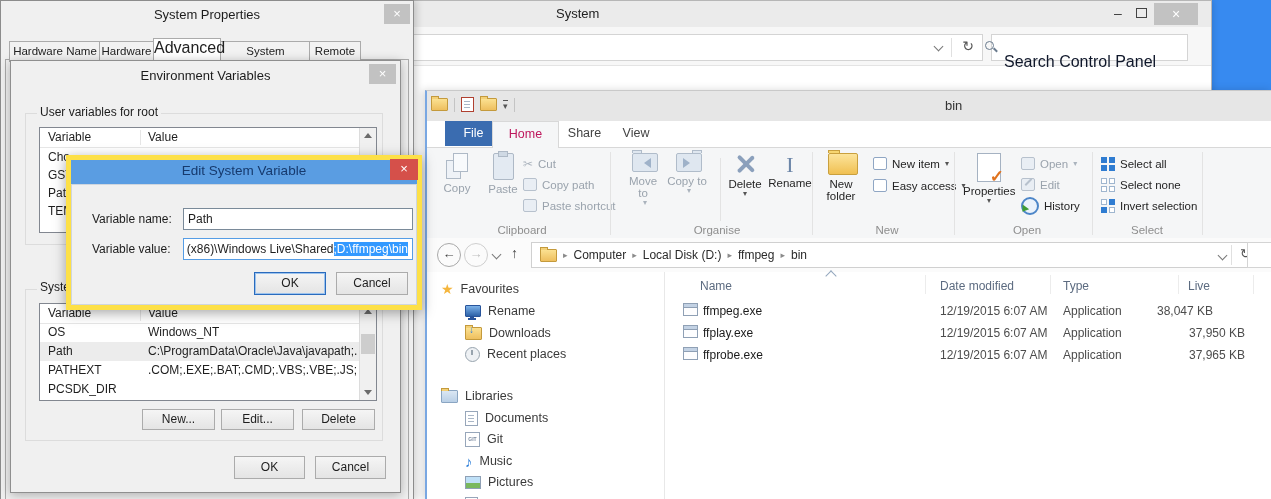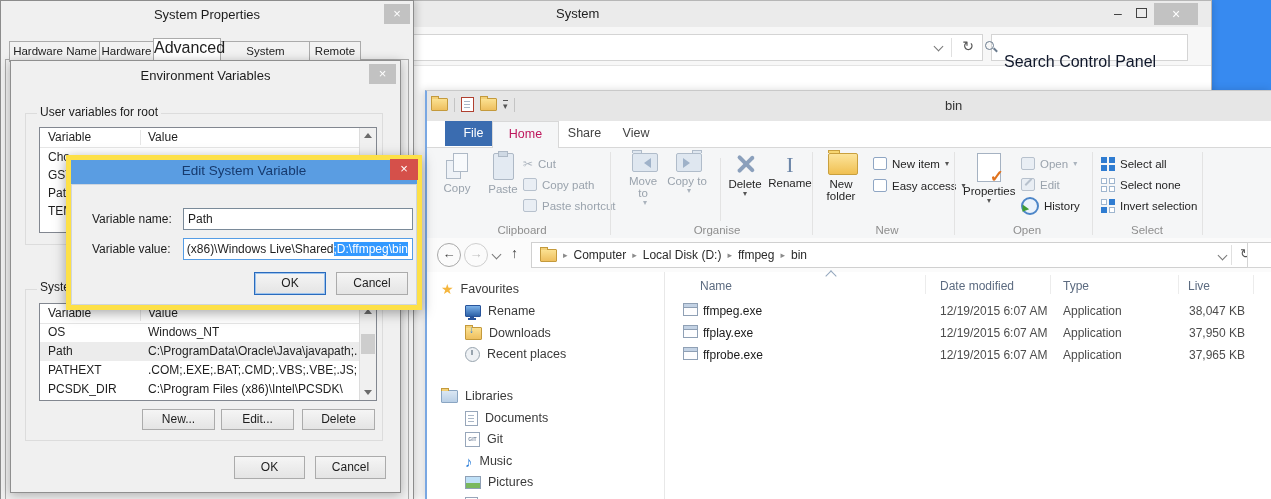--- a/index.html
+++ b/index.html
@@ -374,21 +374,21 @@
         <i class="hline" style="left:258px"></i>
           <i class="hline" style="left:383px"></i>
           <i class="hline" style="left:511px"></i>
           <i class="hline" style="left:586px"></i>
 
         <div class="frow">
           <span class="cell" style="left:16px;top:31px"><span class="iapp"></span></span>
           <span class="cell name" style="left:36px;top:32px">ffmpeg.exe</span>
           <span class="cell" style="left:273px;top:32px">12/19/2015 6:07 AM</span>
           <span class="cell" style="left:396px;top:32px">Application</span>
-          <span class="cell" style="left:490px;top:32px;width:88px;text-align:right">38,047 KB</span>
+          <span class="cell" style="left:490px;top:32px;width:88px;text-align:left">38,047 KB</span>
         </div>
         <div class="frow">
           <span class="cell" style="left:16px;top:53px"><span class="iapp"></span></span>
           <span class="cell name" style="left:36px;top:54px">ffplay.exe</span>
           <span class="cell" style="left:273px;top:54px">12/19/2015 6:07 AM</span>
           <span class="cell" style="left:396px;top:54px">Application</span>
           <span class="cell" style="left:490px;top:54px;width:88px;text-align:right">37,950 KB</span>
         </div>
         <div class="frow">
           <span class="cell" style="left:16px;top:75px"><span class="iapp"></span></span>
@@ -458,21 +458,20 @@
       <div class="lrow sel" style="top:38px">
         <span class="c1">Path</span>
           <span class="c2">C:\ProgramData\Oracle\Java\javapath;...</span>
         </div>
       <div class="lrow" style="top:57px">
         <span class="c1">PATHEXT</span>
           <span class="c2">.COM;.EXE;.BAT;.CMD;.VBS;.VBE;.JS;....</span>
         </div>
       <div class="lrow" style="top:76px">
         <span class="c1">PCSDK_DIR</span>
-          <span class="c2">C:\Program Files (x86)\Intel\PCSDK\</span>
         </div>
       <div class="sbar">
         <div class="sbtn" style="top:0">
             <i class="tri-up"></i>
           </div>
         <div class="sthumb"></div>
         <div class="sbtn" style="bottom:0">
             <i class="tri-dn"></i>
           </div>
       </div>

